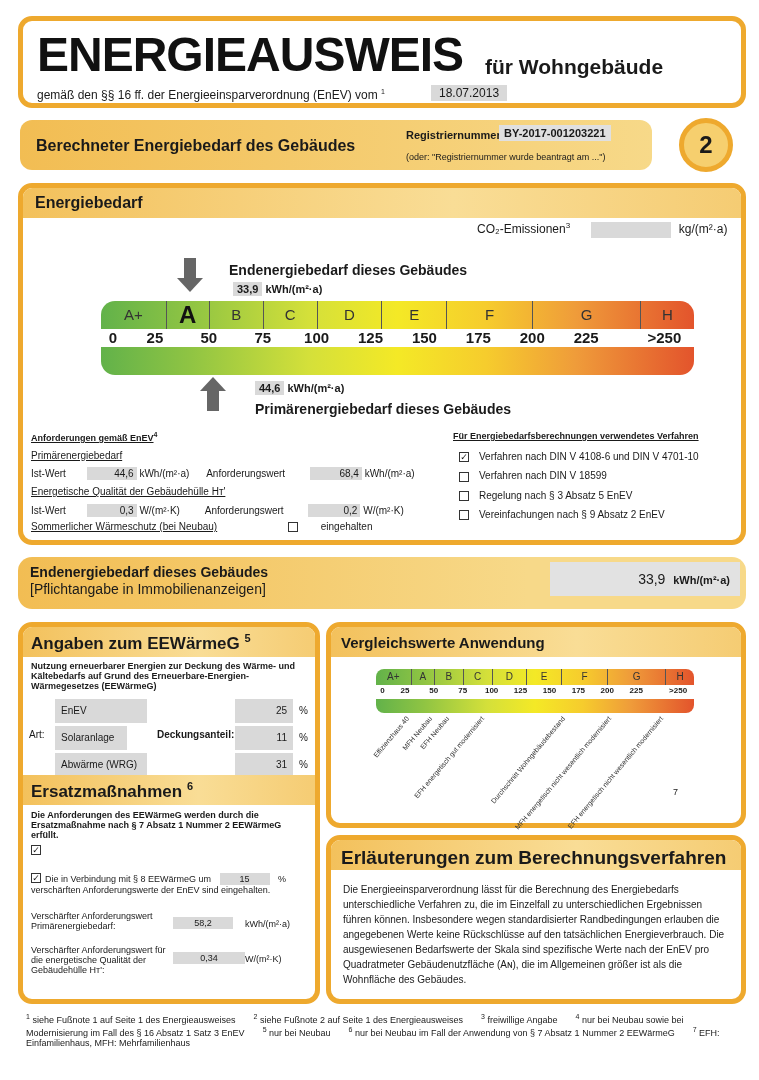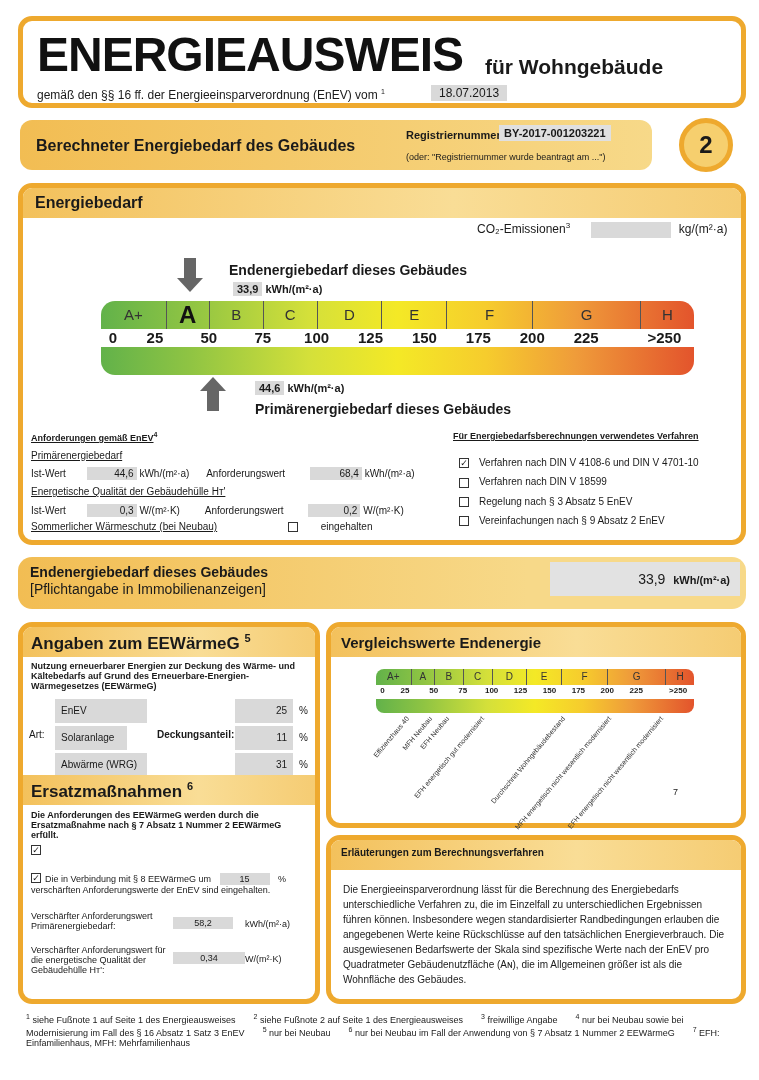--- a/index.html
+++ b/index.html
@@ -140,21 +140,21 @@
       <span>W/(m²·K)</span>
     </div>
     <div class="row" style="top:90px">
       <u>Sommerlicher Wärmeschutz (bei Neubau)</u>
       <span class="chk" style="margin-left:68px"></span>
       <span style="margin-left:10px">eingehalten</span>
     </div>
   </div>
 
   <div class="proc" id="proc">
-    <div style="font-weight:bold;font-size:9px;margin-bottom:16px"><u>Für Energiebedarfsberechnungen verwendetes Verfahren</u></div>
+    <div style="font-weight:bold;font-size:9px;margin-bottom:10px"><u>Für Energiebedarfsberechnungen verwendetes Verfahren</u></div>
   <div style="margin: 0px 0px 8px 6px;"><span class="chk">✓</span><span>Verfahren nach DIN V 4108-6 und DIN V 4701-10</span></div>
       <div style="margin: 0px 0px 8px 6px;"><span class="chk"></span><span>Verfahren nach DIN V 18599</span></div>
       <div style="margin: 0px 0px 8px 6px;"><span class="chk"></span><span>Regelung nach § 3 Absatz 5 EnEV</span></div>
       <div style="margin: 0px 0px 8px 6px;"><span class="chk"></span><span>Vereinfachungen nach § 9 Absatz 2 EnEV</span></div>
     </div>
 </div>
 
 <div class="abs pflicht">
   <div class="t1">Endenergiebedarf dieses Gebäudes</div>
   <div class="t2">[Pflichtangabe in Immobilienanzeigen]</div>
@@ -190,21 +190,21 @@
   </div>
   <div class="abs" style="left:8px;top:284px;width:130px;font-size:9px;line-height:10px">Verschärfter Anforderungswert Primärenergiebedarf:</div>
   <div class="abs gb" style="left:150px;top:290px;width:60px;text-align:center;font-size:9px">58,2</div>
   <div class="abs" style="left:222px;top:292px;font-size:9px">kWh/(m²·a)</div>
   <div class="abs" style="left:8px;top:318px;width:135px;font-size:9px;line-height:10px">Verschärfter Anforderungswert für die energetische Qualität der Gebäudehülle Hᴛ':</div>
   <div class="abs gb" style="left:150px;top:325px;width:72px;text-align:center;font-size:9px">0,34</div>
   <div class="abs" style="left:222px;top:327px;font-size:9px">W/(m²·K)</div>
 </div>
 
 <div class="frame vgl">
-  <div class="abs hdrband" style="left:0;right:0;top:0;height:30px;border-radius:9px 9px 0 0;font-size:15px;font-weight:bold;padding:7px 10px">Vergleichswerte Endenergie</div>
+  <div class="abs hdrband" style="left:0;right:0;top:0;height:30px;border-radius:9px 9px 0 0;font-size:15px;font-weight:bold;padding:7px 10px">Vergleichswerte Anwendung</div>
   <div class="abs" id="vbar" style="left:45px;top:42px;width:318px;height:16px;border-radius:8px 8px 0 0;background:linear-gradient(90deg,#62b24a,#8fc443 15%,#d4e03a 35%,#f4e926 50%,#f6cc2d 65%,#ef9c3a 80%,#e3542c 100%)">
       <div class="cls first" style="left: 0%; width: 10.9091%; height: 16px; line-height: 16px; font-size: 10px;">A+</div>
       <div class="cls" style="left: 10.9091%; width: 7.27273%; height: 16px; line-height: 16px; font-size: 10px;">A</div>
       <div class="cls" style="left: 18.1818%; width: 9.09091%; height: 16px; line-height: 16px; font-size: 10px;">B</div>
       <div class="cls" style="left: 27.2727%; width: 9.09091%; height: 16px; line-height: 16px; font-size: 10px;">C</div>
       <div class="cls" style="left: 36.3636%; width: 10.9091%; height: 16px; line-height: 16px; font-size: 10px;">D</div>
       <div class="cls" style="left: 47.2727%; width: 10.9091%; height: 16px; line-height: 16px; font-size: 10px;">E</div>
       <div class="cls" style="left: 58.1818%; width: 14.5455%; height: 16px; line-height: 16px; font-size: 10px;">F</div>
       <div class="cls" style="left: 72.7273%; width: 18.1818%; height: 16px; line-height: 16px; font-size: 10px;">G</div>
       <div class="cls" style="left: 90.9091%; width: 9.09091%; height: 16px; line-height: 16px; font-size: 10px;">H</div>
@@ -229,17 +229,17 @@
       <div style="position: absolute; left: 21.8182%; top: 0px; font-size: 7px; color: rgb(51, 51, 51); white-space: nowrap; transform-origin: right top; transform: translateX(-100%) rotate(-50deg); width: auto;">EFH Neubau</div>
       <div style="position: absolute; left: 32.7273%; top: 0px; font-size: 7px; color: rgb(51, 51, 51); white-space: nowrap; transform-origin: right top; transform: translateX(-100%) rotate(-50deg); width: auto;">EFH energetisch gut modernisiert</div>
       <div style="position: absolute; left: 58.1818%; top: 0px; font-size: 7px; color: rgb(51, 51, 51); white-space: nowrap; transform-origin: right top; transform: translateX(-100%) rotate(-50deg); width: auto;">Durchschnitt Wohngebäudebestand</div>
       <div style="position: absolute; left: 72.7273%; top: 0px; font-size: 7px; color: rgb(51, 51, 51); white-space: nowrap; transform-origin: right top; transform: translateX(-100%) rotate(-50deg); width: auto;">MFH energetisch nicht wesentlich modernisiert</div>
       <div style="position: absolute; left: 89.0909%; top: 0px; font-size: 7px; color: rgb(51, 51, 51); white-space: nowrap; transform-origin: right top; transform: translateX(-100%) rotate(-50deg); width: auto;">EFH energetisch nicht wesentlich modernisiert</div>
     </div>
   <div class="abs" style="left:342px;top:160px;font-size:9px">7</div>
 </div>
 
 <div class="frame erl">
-  <div class="abs hdrband" style="left:0;right:0;top:0;height:30px;border-radius:9px 9px 0 0;font-size:10px;font-weight:bold;padding:7px 10px">Erläuterungen zum Berechnungsverfahren</div>
+  <div class="abs hdrband" style="left:0;right:0;top:0;height:30px;border-radius:9px 9px 0 0;font-size:19px;font-weight:bold;padding:7px 10px">Erläuterungen zum Berechnungsverfahren</div>
   <p>Die Energieeinsparverordnung lässt für die Berechnung des Energiebedarfs unterschiedliche Verfahren zu, die im Einzelfall zu unterschiedlichen Ergebnissen führen können. Insbesondere wegen standardisierter Randbedingungen erlauben die angegebenen Werte keine Rückschlüsse auf den tatsächlichen Energieverbrauch. Die ausgewiesenen Bedarfswerte der Skala sind spezifische Werte nach der EnEV pro Quadratmeter Gebäudenutzfläche (Aɴ), die im Allgemeinen größer ist als die Wohnfläche des Gebäudes.</p>
 </div>
 
 <div class="fn" id="footnotes"><span style="margin-right: 18px;"><sup style="font-size: 7px;">1</sup><span> siehe Fußnote 1 auf Seite 1 des Energieausweises</span></span><span style="margin-right: 18px;"><sup style="font-size: 7px;">2</sup><span> siehe Fußnote 2 auf Seite 1 des Energieausweises</span></span><span style="margin-right: 18px;"><sup style="font-size: 7px;">3</sup><span> freiwillige Angabe</span></span><span style="margin-right: 18px;"><sup style="font-size: 7px;">4</sup><span> nur bei Neubau sowie bei Modernisierung im Fall des § 16 Absatz 1 Satz 3 EnEV</span></span><span style="margin-right: 18px;"><sup style="font-size: 7px;">5</sup><span> nur bei Neubau</span></span><span style="margin-right: 18px;"><sup style="font-size: 7px;">6</sup><span> nur bei Neubau im Fall der Anwendung von § 7 Absatz 1 Nummer 2 EEWärmeG</span></span><span style="margin-right: 18px;"><sup style="font-size: 7px;">7</sup><span> EFH: Einfamilienhaus, MFH: Mehrfamilienhaus</span></span></div>
 
 </body></html>

